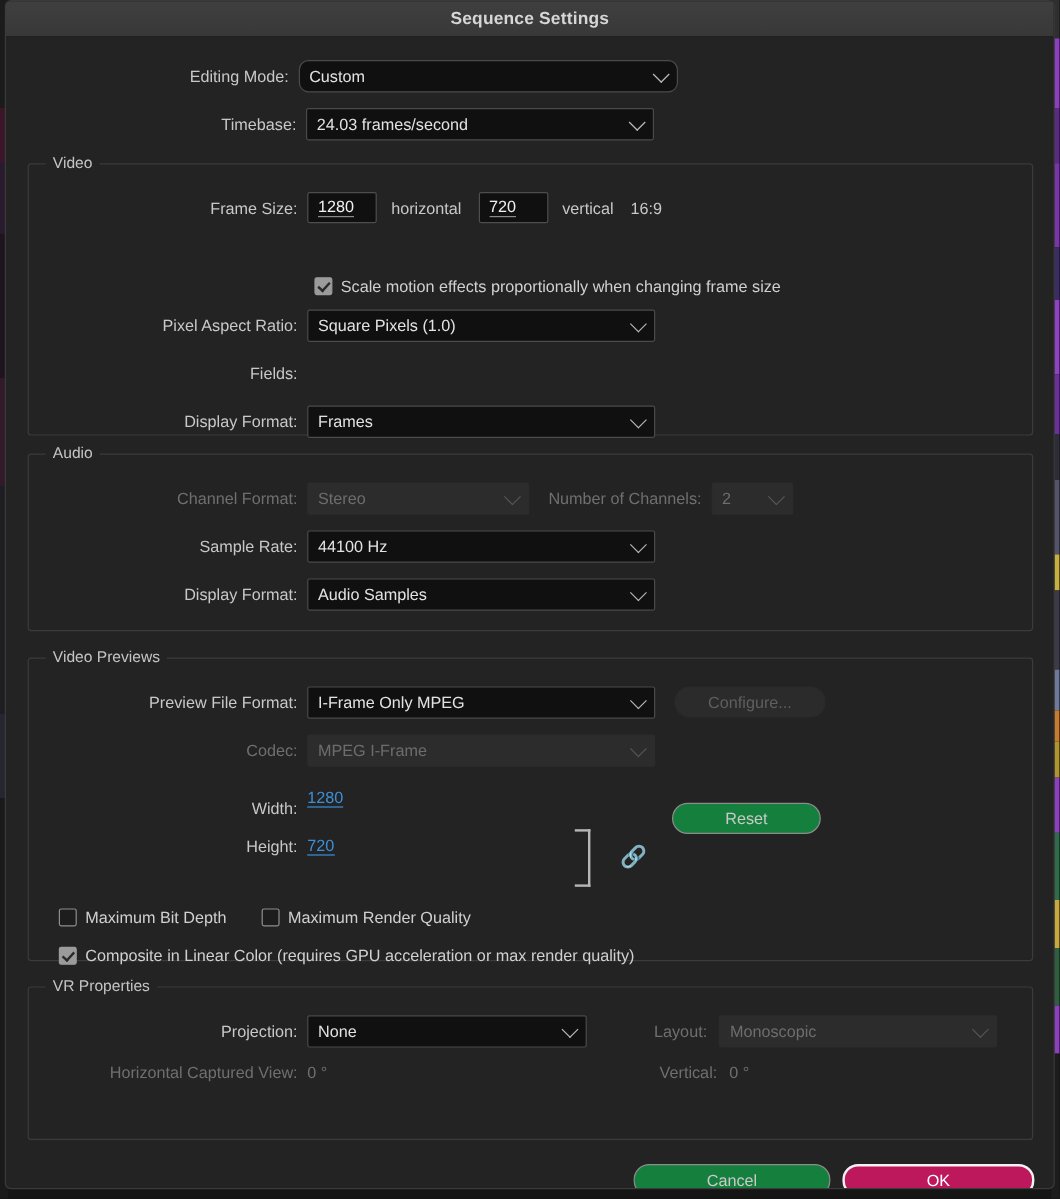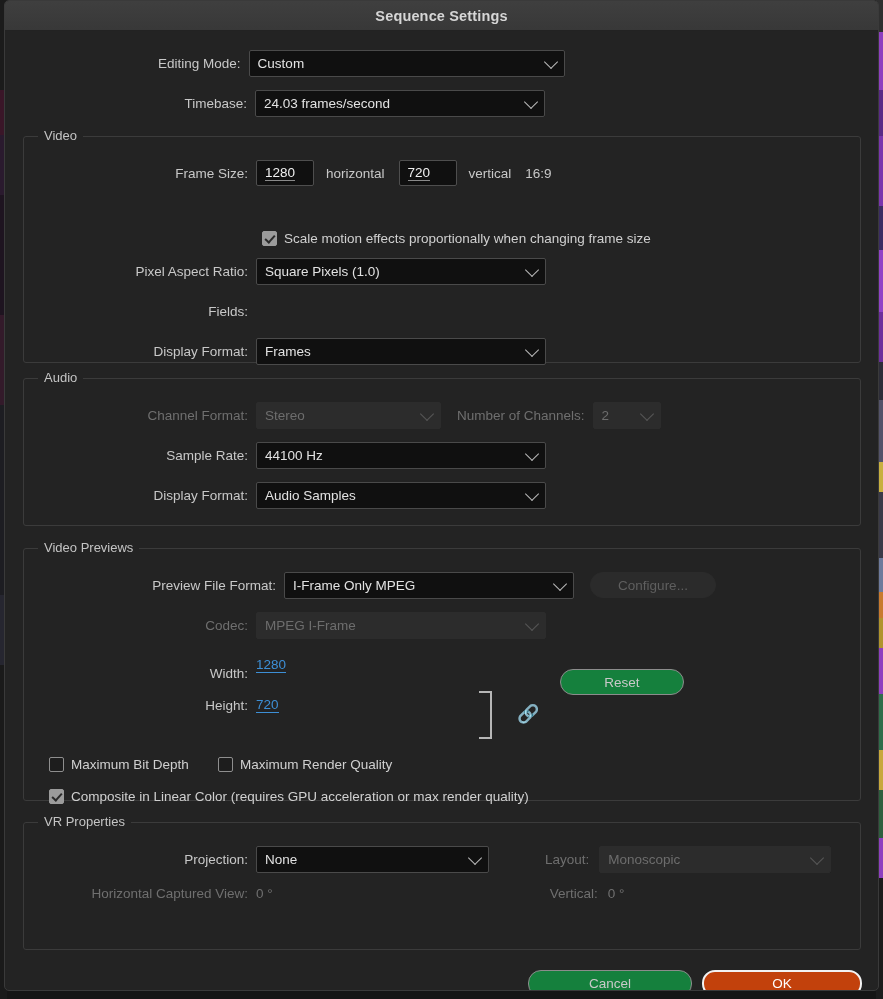--- a/index.html
+++ b/index.html
@@ -222,21 +222,21 @@
     font-family: "Liberation Sans", sans-serif;
   }
   .btn.disabled {
     background: #2b2b2b;
     border-color: #2b2b2b;
     color: #5f5f5f;
   }
   .btn.primary {
     border: 2px solid #f2f2f2;
     color: #ffffff;
-    background: #c2410c;
+    background: #be185d;
   }
   .btn.secondary { border-color: #8c8c8c; color: #c9c9c9; }
 
   
   #link-widget {
     position: absolute;
     left: 474px;
     top: 660px;
     width: 60px;
     height: 50px;
@@ -300,21 +300,21 @@
 <div id="dialog">
 
   <div id="titlebar">
     <span class="title">Sequence Settings</span>
   </div>
 
   <div id="dialog-body">
 
     <div class="row" style="position:absolute;left:0;top:18px;width:560px;">
       <div class="label" style="width:250px;">Editing Mode:</div>
-      <div class="select" style="width:324px;">
+      <div class="select" style="width:324px;border-radius:8px;">
         <span>Custom</span>
         <i class="chev"></i>
       </div>
     </div>
 
     <div class="row" style="position:absolute;left:0;top:58px;width:560px;">
       <div class="label" style="width:250px;">Timebase:</div>
       <div class="select" style="width:290px;">
         <span>24.03  frames/second</span>
         <i class="chev"></i>
@@ -392,21 +392,21 @@
         <div class="select" style="width:290px;">
           <span>Audio Samples</span>
           <i class="chev"></i>
         </div>
       </div>
     </div>
 
     <div class="group" style="left:18px;top:517px;width:838px;height:253px;">
       <span class="legend">Video Previews</span>
 
-      <div class="row" style="position:absolute;left:-18px;top:22px;width:700px;padding-left:28px;">
+      <div class="row" style="position:absolute;left:-18px;top:22px;width:700px;">
         <div class="label" style="width:250px;">Preview File Format:</div>
         <div class="select" style="width:290px;">
           <span>I-Frame Only MPEG</span>
           <i class="chev"></i>
         </div>
         <div class="btn disabled" style="width:126px;margin-left:16px;">
           <span>Configure...</span>
         </div>
       </div>
 

